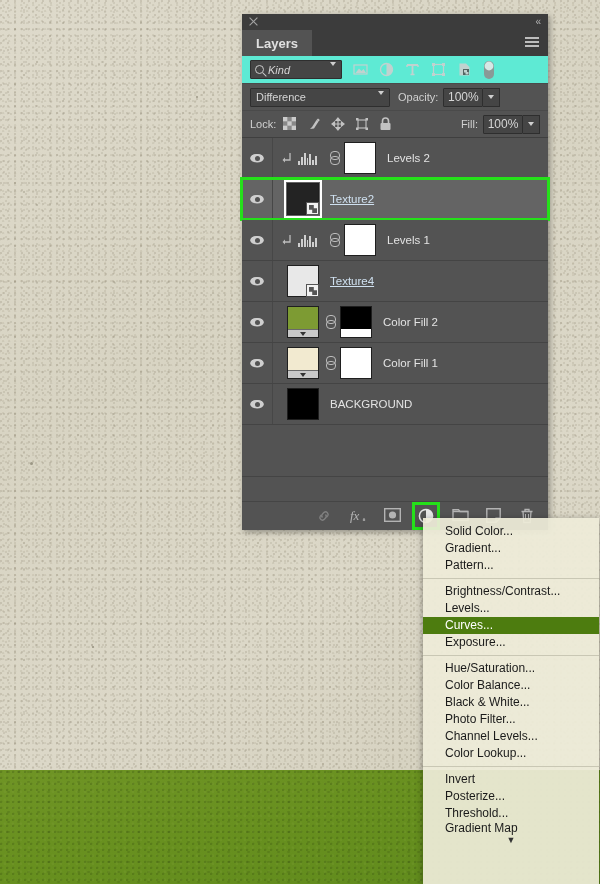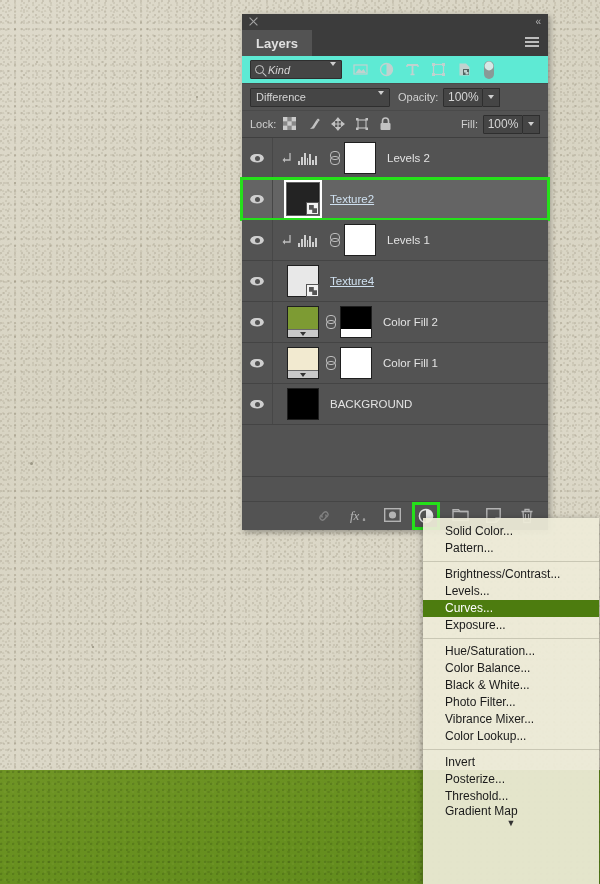--- a/index.html
+++ b/index.html
@@ -493,32 +493,33 @@
       <svg width="14" height="16" viewBox="0 0 14 16">
           <path d="M1.5 3.5 H12.5 M3 3.5 L3.8 14.5 H10.2 L11 3.5 M5 3.5 V1.5 H9 V3.5" fill="none" stroke="#cfcfcf" stroke-width="1.3"></path>
           <path d="M5.5 6 V12 M8.5 6 V12" stroke="#cfcfcf" stroke-width="1"></path>
         </svg>
     </span>
   </div>
 </div>
 
 <div id="ctxmenu">
   <div class="mi">Solid Color...</div>
+  <div class="mi">Gradient...</div>
   <div class="mi">Pattern...</div>
   <div class="msep"></div>
   <div class="mi">Brightness/Contrast...</div>
   <div class="mi">Levels...</div>
   <div class="mi hl">Curves...</div>
   <div class="mi">Exposure...</div>
   <div class="msep"></div>
   <div class="mi">Hue/Saturation...</div>
   <div class="mi">Color Balance...</div>
   <div class="mi">Black &amp; White...</div>
   <div class="mi">Photo Filter...</div>
-  <div class="mi">Vibrance Mixer...</div>
+  <div class="mi">Channel Levels...</div>
   <div class="mi">Color Lookup...</div>
   <div class="msep"></div>
   <div class="mi">Invert</div>
   <div class="mi">Posterize...</div>
   <div class="mi">Threshold...</div>
   <div class="mi clip">Gradient Map</div>
   <div class="mscroll">▼</div>
 </div>
 
 </body></html>

